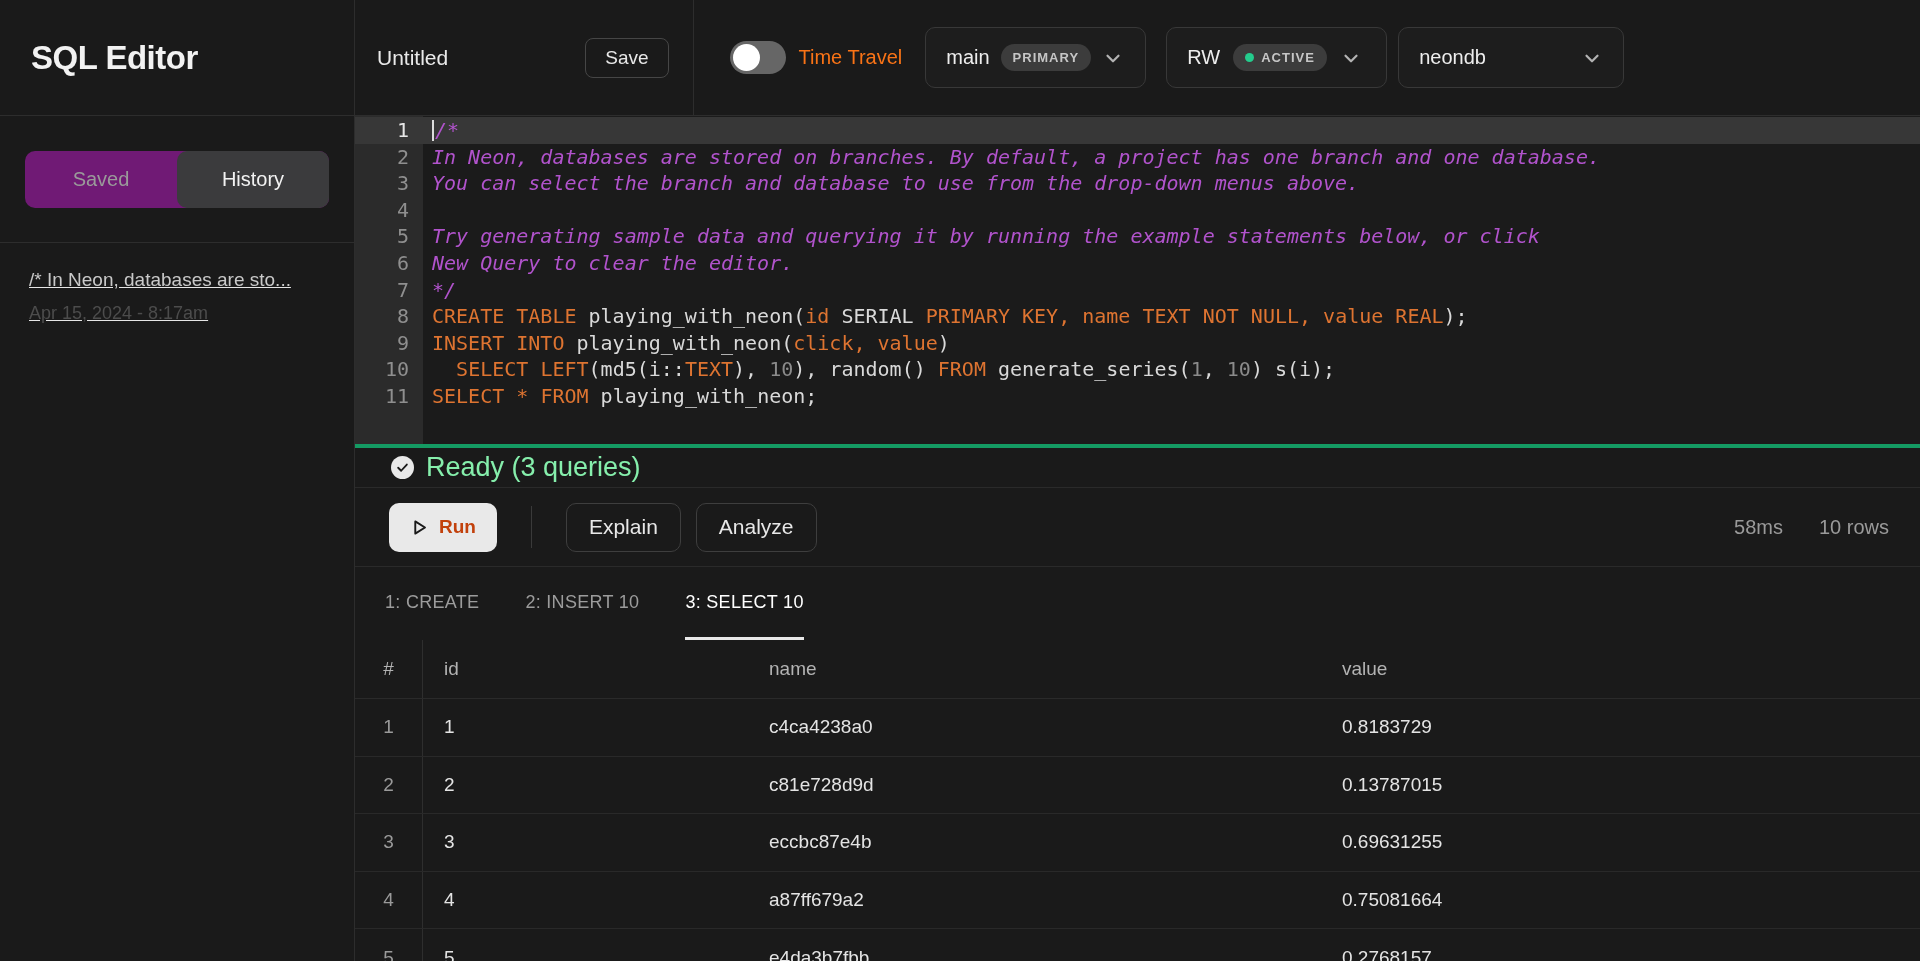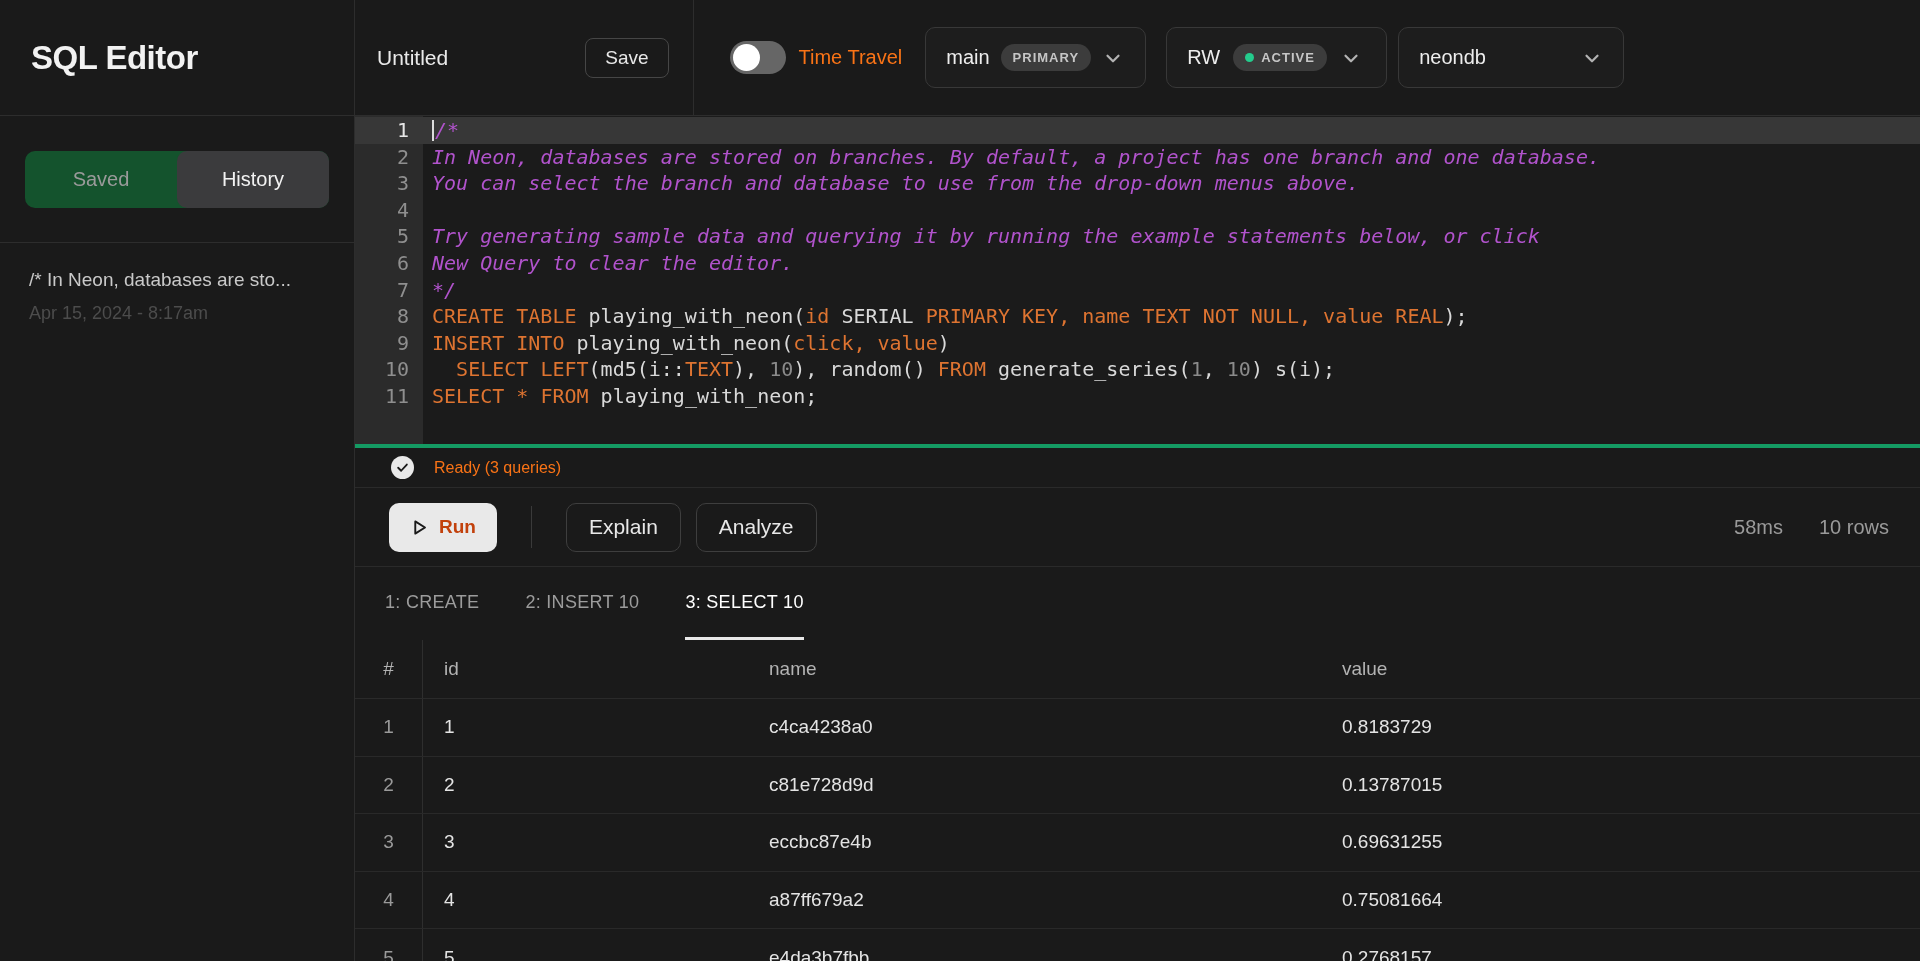--- a/index.html
+++ b/index.html
@@ -8,26 +8,26 @@
   .app { display:flex; width:1920px; height:961px; color:#e6e6e6; }
 
   
   .sidebar { width:355px; flex:none; background:#1a1a1a; border-right:1px solid #2d2d2d;
              display:flex; flex-direction:column; }
   .sidebar-header { height:116px; border-bottom:1px solid #2d2d2d; display:flex;
                     align-items:center; padding-left:31px; }
   .app-title { font-size:33px; font-weight:700; color:#f2f2f2; letter-spacing:-0.5px; }
   .seg-zone { height:127px; border-bottom:1px solid #2d2d2d; display:flex;
               align-items:center; justify-content:center; }
-  .seg { width:304px; height:57px; background:#14532d; border-radius:10px; display:flex; }
+  .seg { width:304px; height:57px; background:#701a75; border-radius:10px; display:flex; }
   .seg-item { flex:1; display:flex; align-items:center; justify-content:center;
               font-size:20px; color:#9a9a9a; border-radius:10px; cursor:pointer; }
   .seg-item.active { background:#3b3b3d; color:#f2f2f2; }
   .history-list { padding:26px 24px 0 29px; }
-  .history-item { cursor:pointer; }
+  .history-item { cursor:pointer;text-decoration:underline; }
   .history-preview { font-size:19px; color:#c9c9c9; margin-bottom:12px; white-space:nowrap; }
   .history-date { font-size:18px; color:#4c4c4c; }
 
   
   .main { flex:1; min-width:0; display:flex; flex-direction:column; }
 
   
   .topbar { height:116px; flex:none; border-bottom:1px solid #2d2d2d; display:flex;
             align-items:center; padding-left:22px; }
   .query-title { font-size:21px; color:#eaeaea; }
@@ -69,21 +69,21 @@
   .cursor { display:inline-block; width:2px; height:21px; background:#dcdcdc;
             vertical-align:-4px; margin-right:1px; }
 
   .green-rule { height:4px; flex:none; background:#149a63; }
 
   
   .status-row { height:40px; flex:none; border-bottom:1px solid #2a2a2a; display:flex;
                 align-items:center; padding-left:36px; gap:12px; }
   .check-circle { width:23px; height:23px; border-radius:50%; background:#e9e9e9;
                   display:flex; align-items:center; justify-content:center; flex:none; }
-  .status-text { font-size:16px; color:#f97316;margin-left:8px; }
+  .status-text { font-size:27px; color:#86efac; }
 
   
   .actions-row { height:79px; flex:none; border-bottom:1px solid #2a2a2a; display:flex;
                  align-items:center; }
   .btn-run { margin-left:34px; height:49px; padding:0 21px; background:#e9e9e9;
              border:none; border-radius:10px; font-size:19px; font-weight:600;
              color:#c2410c; font-family:inherit; display:flex; align-items:center;
              gap:10px; cursor:pointer; }
   .act-vsep { width:1px; height:42px; background:#3a3a3a; margin-left:34px; }
   .btn-ghost { margin-left:34px; height:49px; padding:0 22px; background:transparent;

